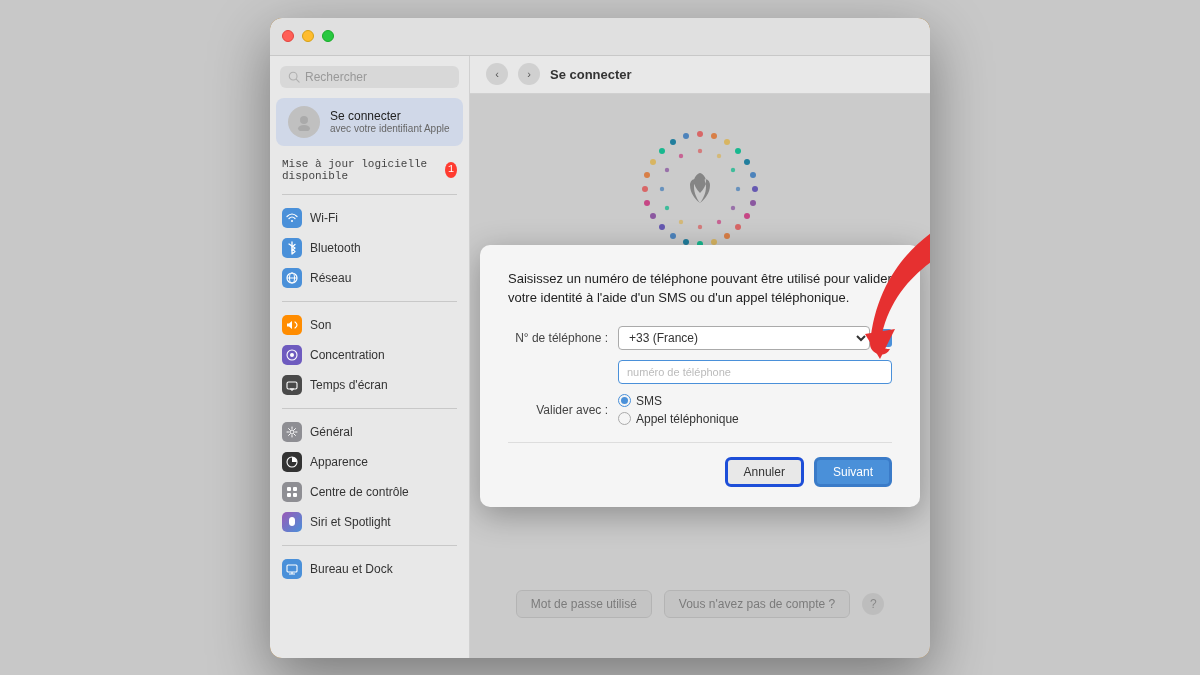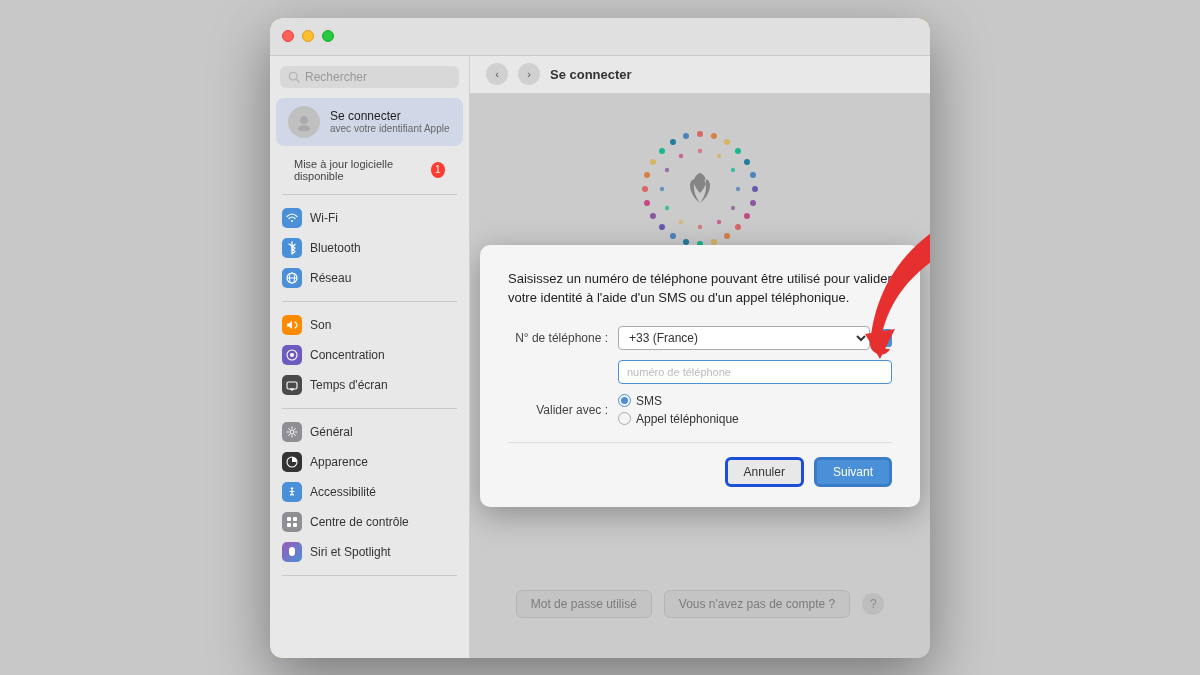--- a/index.html
+++ b/index.html
@@ -114,21 +114,22 @@
     .signin-title { font-size: 12px; font-weight: 500; color: #222; }
     .signin-sub { font-size: 10px; color: #666; }
 
     .update-banner {
       display: flex;
       align-items: center;
       justify-content: space-between;
       padding: 6px 12px;
       font-size: 11px;
       color: #444;
-      margin: 2px 12px;
+      margin: 2px 0;
+      font-family: Liberation Mono, monospace;
     }
     .badge {
       background: #ff3b30;
       color: white;
       border-radius: 50%;
       width: 16px;
       height: 16px;
       font-size: 10px;
       display: flex;
       align-items: center;
@@ -489,29 +490,20 @@
         <div class="sidebar-item">
           <div class="sidebar-icon" style="background:#333;">
             <svg width="12" height="12" viewBox="0 0 12 12" fill="none">
                 <circle cx="6" cy="6" r="5" fill="none" stroke="white" stroke-width="1.1"></circle>
                 <path d="M6 1A5 5 0 0 1 11 6H6V1Z" fill="white"></path>
               </svg>
           </div>
           <span>Apparence</span>
         </div>
         <div class="sidebar-item">
-          <div class="sidebar-icon" style="background:#4a90d9;">
-            <svg width="12" height="12" viewBox="0 0 12 12" fill="none">
-                <circle cx="6" cy="2.5" r="1.2" fill="white"></circle>
-                <path d="M6 4L6 9M4 5.5h4M4.5 9l1.5-1.5L7.5 9" stroke="white" stroke-width="1.1" stroke-linecap="round"></path>
-              </svg>
-          </div>
-          <span>Accessibilité</span>
-        </div>
-        <div class="sidebar-item">
           <div class="sidebar-icon" style="background:#8e8e93;">
             <svg width="12" height="12" viewBox="0 0 12 12" fill="none">
                 <rect x="1" y="1" width="4" height="4" rx="1" fill="white"></rect>
                 <rect x="7" y="1" width="4" height="4" rx="1" fill="white"></rect>
                 <rect x="1" y="7" width="4" height="4" rx="1" fill="white"></rect>
                 <rect x="7" y="7" width="4" height="4" rx="1" fill="white"></rect>
               </svg>
           </div>
           <span>Centre de contrôle</span>
         </div>
@@ -520,20 +512,33 @@
             <svg width="10" height="12" viewBox="0 0 10 12" fill="none">
                 <path d="M5 1C3.3 1 2 2.3 2 4v3c0 1.7 1.3 3 3 3s3-1.3 3-3V4C8 2.3 6.7 1 5 1Z" fill="white"></path>
               </svg>
           </div>
           <span>Siri et Spotlight</span>
         </div>
       </div>
 
       <div class="divider"></div>
 
+      <div class="sidebar-section">
+        <div class="sidebar-item">
+          <div class="sidebar-icon" style="background:#4a90d9;">
+            <svg width="12" height="12" viewBox="0 0 12 12" fill="none">
+                <rect x="1" y="2" width="10" height="7" rx="1" stroke="white" stroke-width="1.1"></rect>
+                <line x1="3" y1="11" x2="9" y2="11" stroke="white" stroke-width="1.1"></line>
+                <line x1="6" y1="9" x2="6" y2="11" stroke="white" stroke-width="1.1"></line>
+              </svg>
+          </div>
+          <span>Bureau et Dock</span>
+        </div>
+
+      </div>
     </div>
 
     <div class="content">
       <div class="content-header">
         <button class="nav-btn">‹</button>
         <button class="nav-btn">›</button>
         <span class="content-title">Se connecter</span>
       </div>
 
       <div class="content-body">

